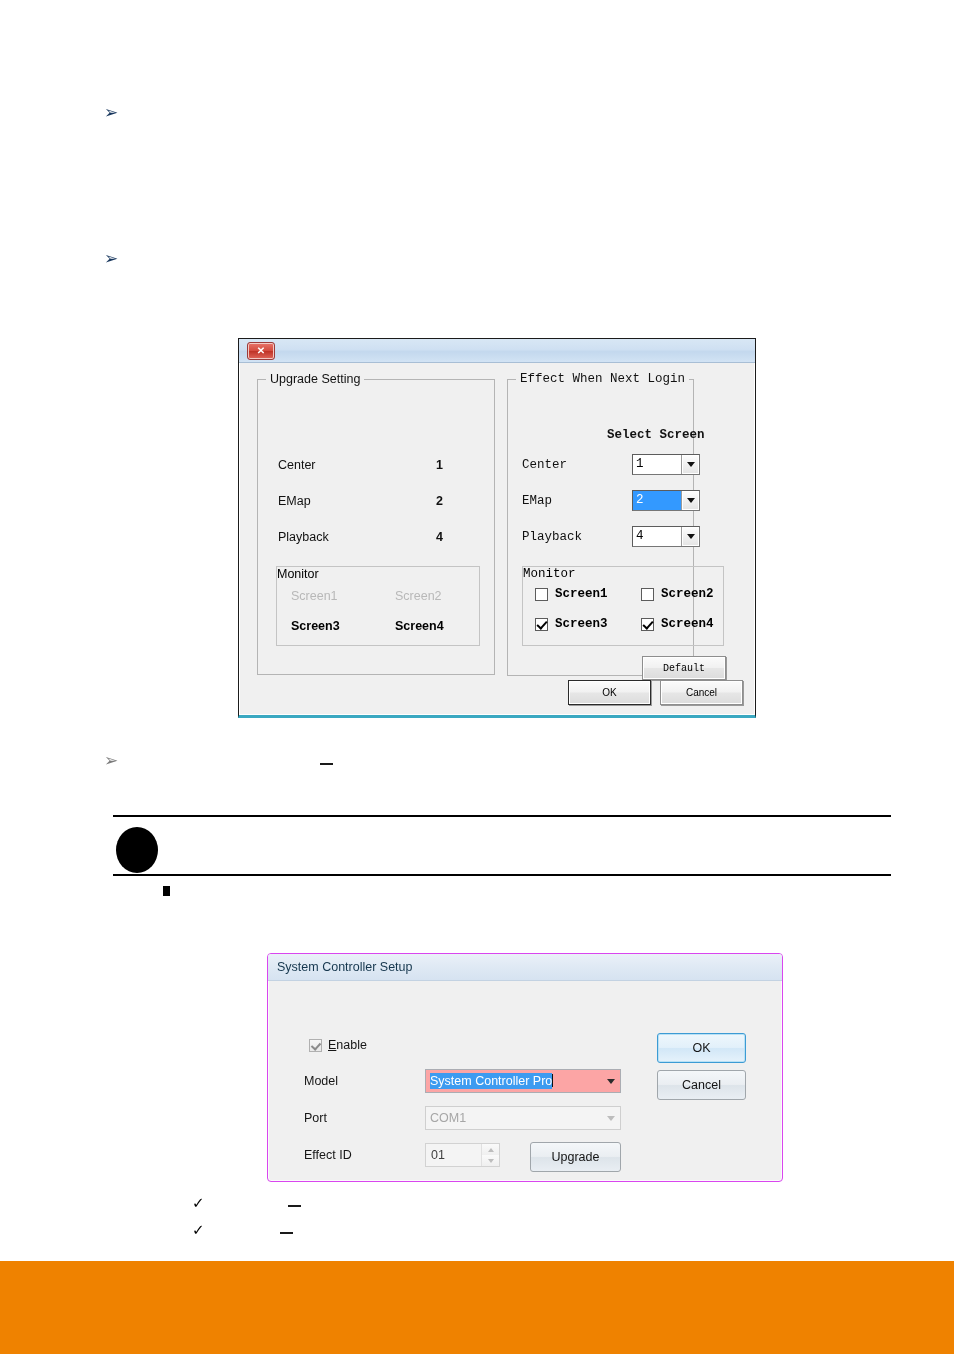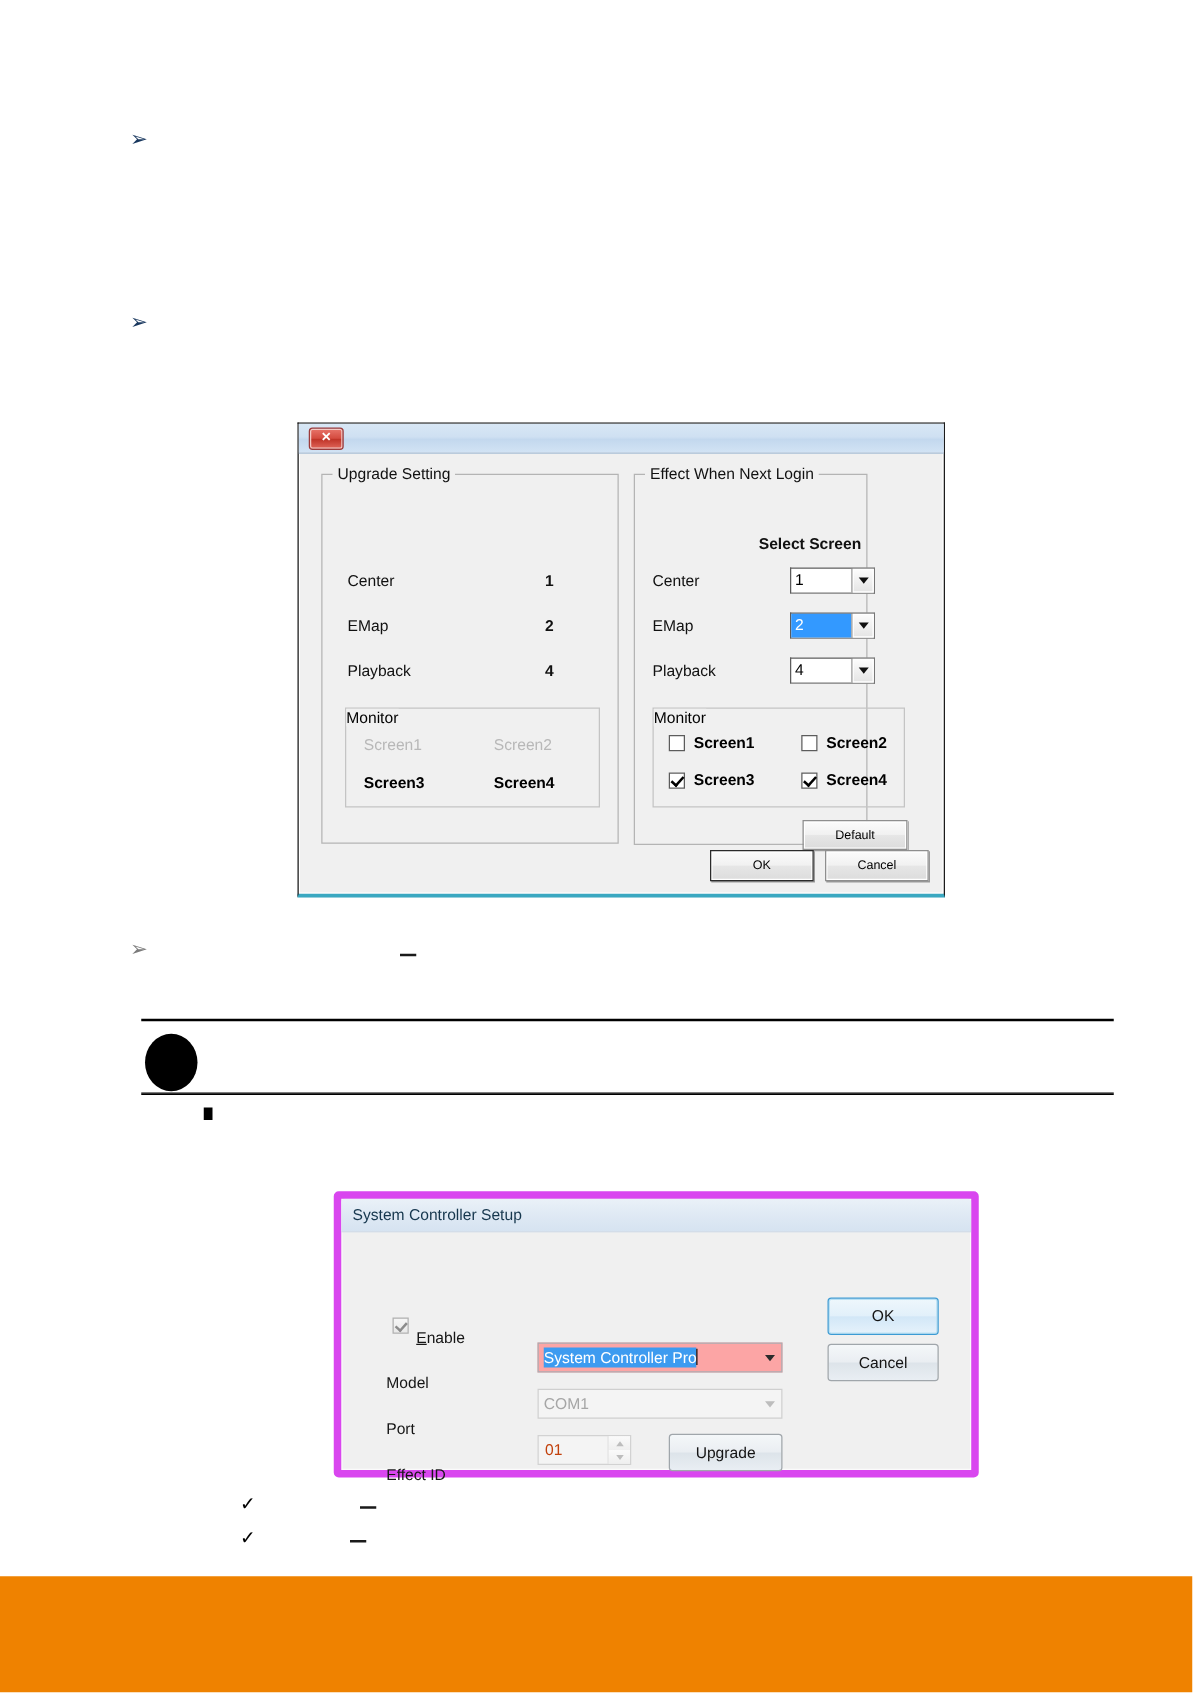--- a/index.html
+++ b/index.html
@@ -233,38 +233,38 @@
 
   
   .dlg2 {
     position: absolute;
     left: 267px;
     top: 953px;
     width: 516px;
     height: 229px;
     box-sizing: border-box;
     background: #f0f0f0;
-    border: 6px solid #d946ef;
+    border: 1px solid #d946ef;
     border-radius: 4px;
     box-shadow: 0 0 0 1px rgba(255,255,255,0.75) inset;
     font-size: 12.5px;
   }
   .dlg2-titlebar {
     height: 26px;
     background: linear-gradient(to bottom, #eaf1f8 0%, #dfe9f4 50%, #d6e3f1 100%);
     border-bottom: 1px solid #c3d2e2;
     border-radius: 3px 3px 0 0;
     display: flex;
     align-items: center;
     padding-left: 9px;
   }
   .dlg2-title { font-size: 12.5px; color: #16374e; }
   .dlg2-body { position: relative; height: 200px; }
 
-  .lbl2 { position: absolute; font-size: 12.5px; color: #161616; white-space: nowrap; margin-top: 20px; }
+  .lbl2 { position: absolute; font-size: 12.5px; color: #161616; white-space: nowrap; }
   .lbl2 u { text-decoration: underline; }
 
   .aero-chk { position: absolute; display: flex; align-items: center; gap: 6px; }
   .aero-chk .box {
     width: 13px; height: 13px; box-sizing: border-box;
     border: 1px solid #b0b0b0;
     background: linear-gradient(to bottom, #f6f6f6, #e9e9e9);
     position: relative; flex: none;
   }
   .aero-chk .box.checked::after {
@@ -325,21 +325,21 @@
   .spinner {
     position: absolute;
     width: 75px; height: 24px;
     box-sizing: border-box;
     border: 1px solid #d2d2d2;
     background: #f4f4f4;
     display: flex; align-items: stretch;
   }
   .spinner .sp-text {
     flex: 1; font-size: 12.5px; line-height: 22px;
-    padding-left: 5px; color: #c2410c;
+    padding-left: 5px; color: #404040;
   }
   .spinner .sp-btns {
     width: 17px; display: flex; flex-direction: column;
     border-left: 1px solid #e0e0e0;
   }
   .spinner .sp-btns div {
     flex: 1; display: flex; align-items: center; justify-content: center;
     background: linear-gradient(to bottom, #fafafa, #efefef);
   }
   .spinner .sp-up::after {
@@ -399,21 +399,21 @@
 
       <div class="gb-inner" style="left:18px; top:186px; width:204px; height:80px;">
         <span class="gb-legend" style="background:#f0f0f0;">Monitor</span>
         <span class="lbl dim" style="left:14px; top:22px;">Screen1</span>
         <span class="lbl dim" style="left:118px; top:22px;">Screen2</span>
         <span class="lbl strong" style="left:14px; top:52px;">Screen3</span>
         <span class="lbl strong" style="left:118px; top:52px;">Screen4</span>
       </div>
     </div>
 
-    <div class="groupbox" style="left:268px; top:16px; width:187px; height:297px;">
+    <div class="groupbox" style="left:268px; top:16px; width:187px; height:297px;font-family:Liberation Mono, monospace;">
       <span class="gb-legend">Effect When Next Login</span>
 
       <span class="lbl bold-val" style="left:99px; top:48px;">Select Screen</span>
 
       <span class="lbl" style="left:14px; top:78px;">Center</span>
       <div class="combo" style="left:124px; top:74px;">
         <span class="combo-text">1</span>
         <span class="combo-arrow"></span>
       </div>
 

